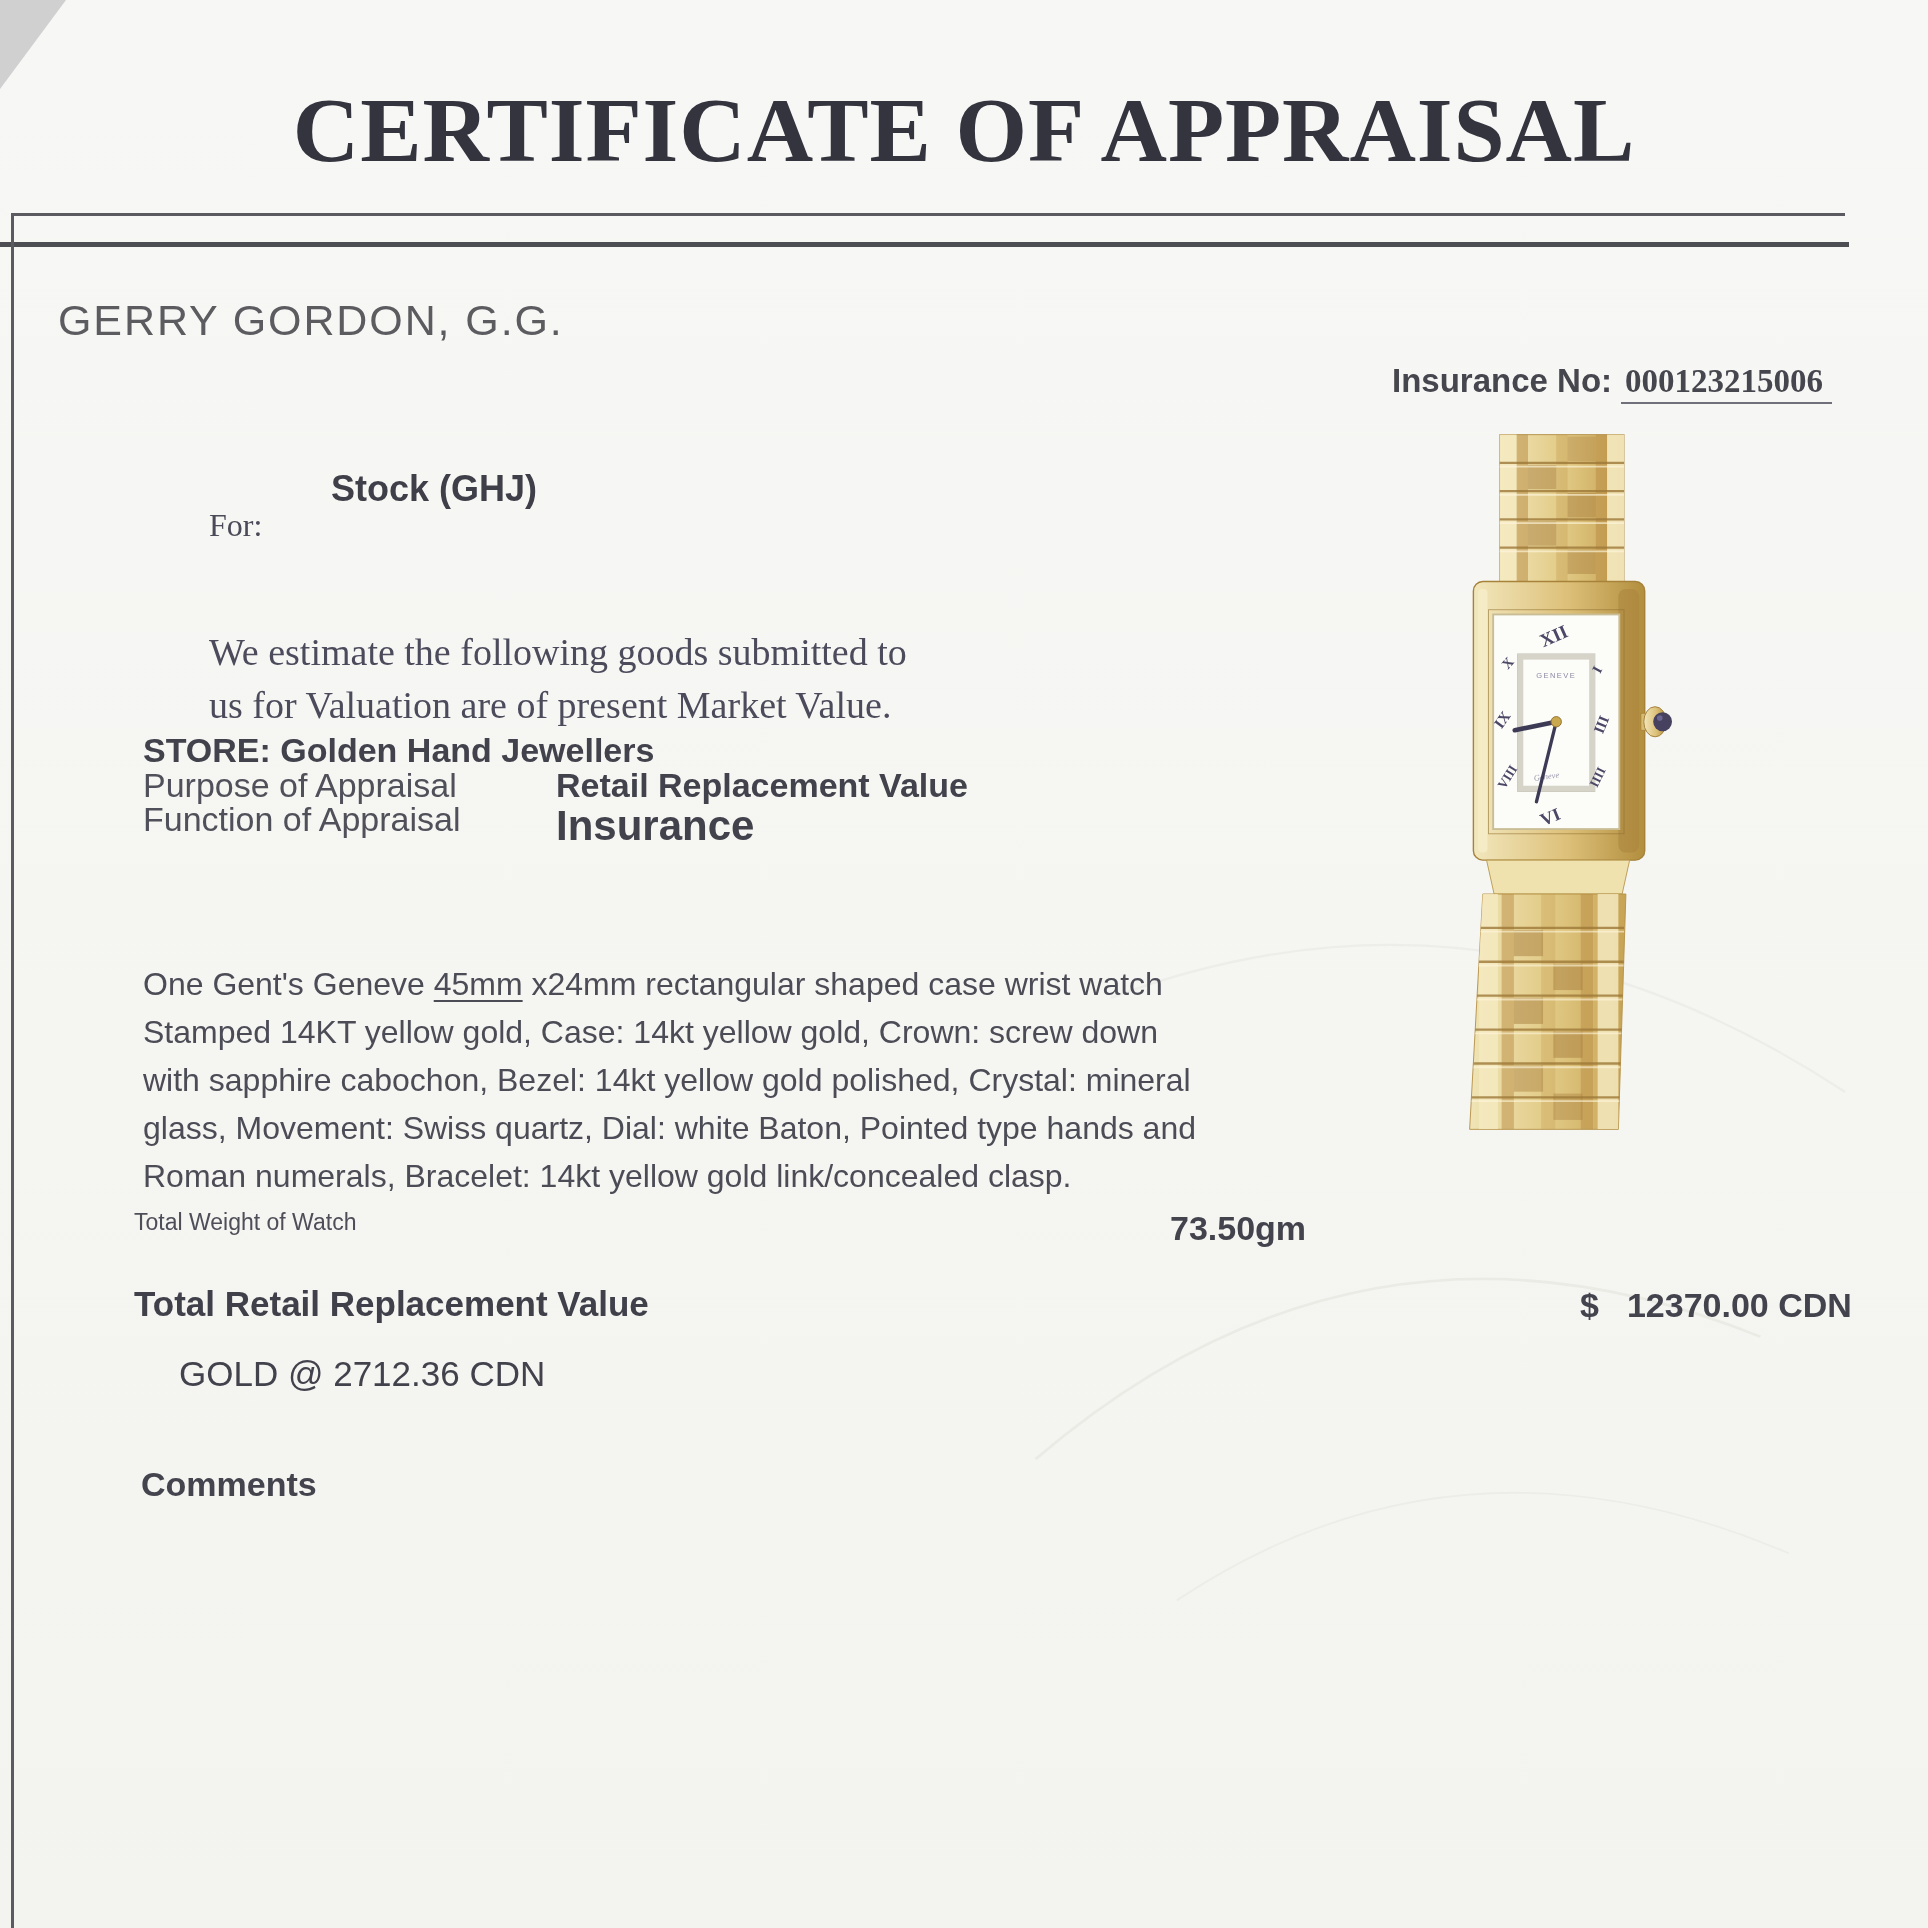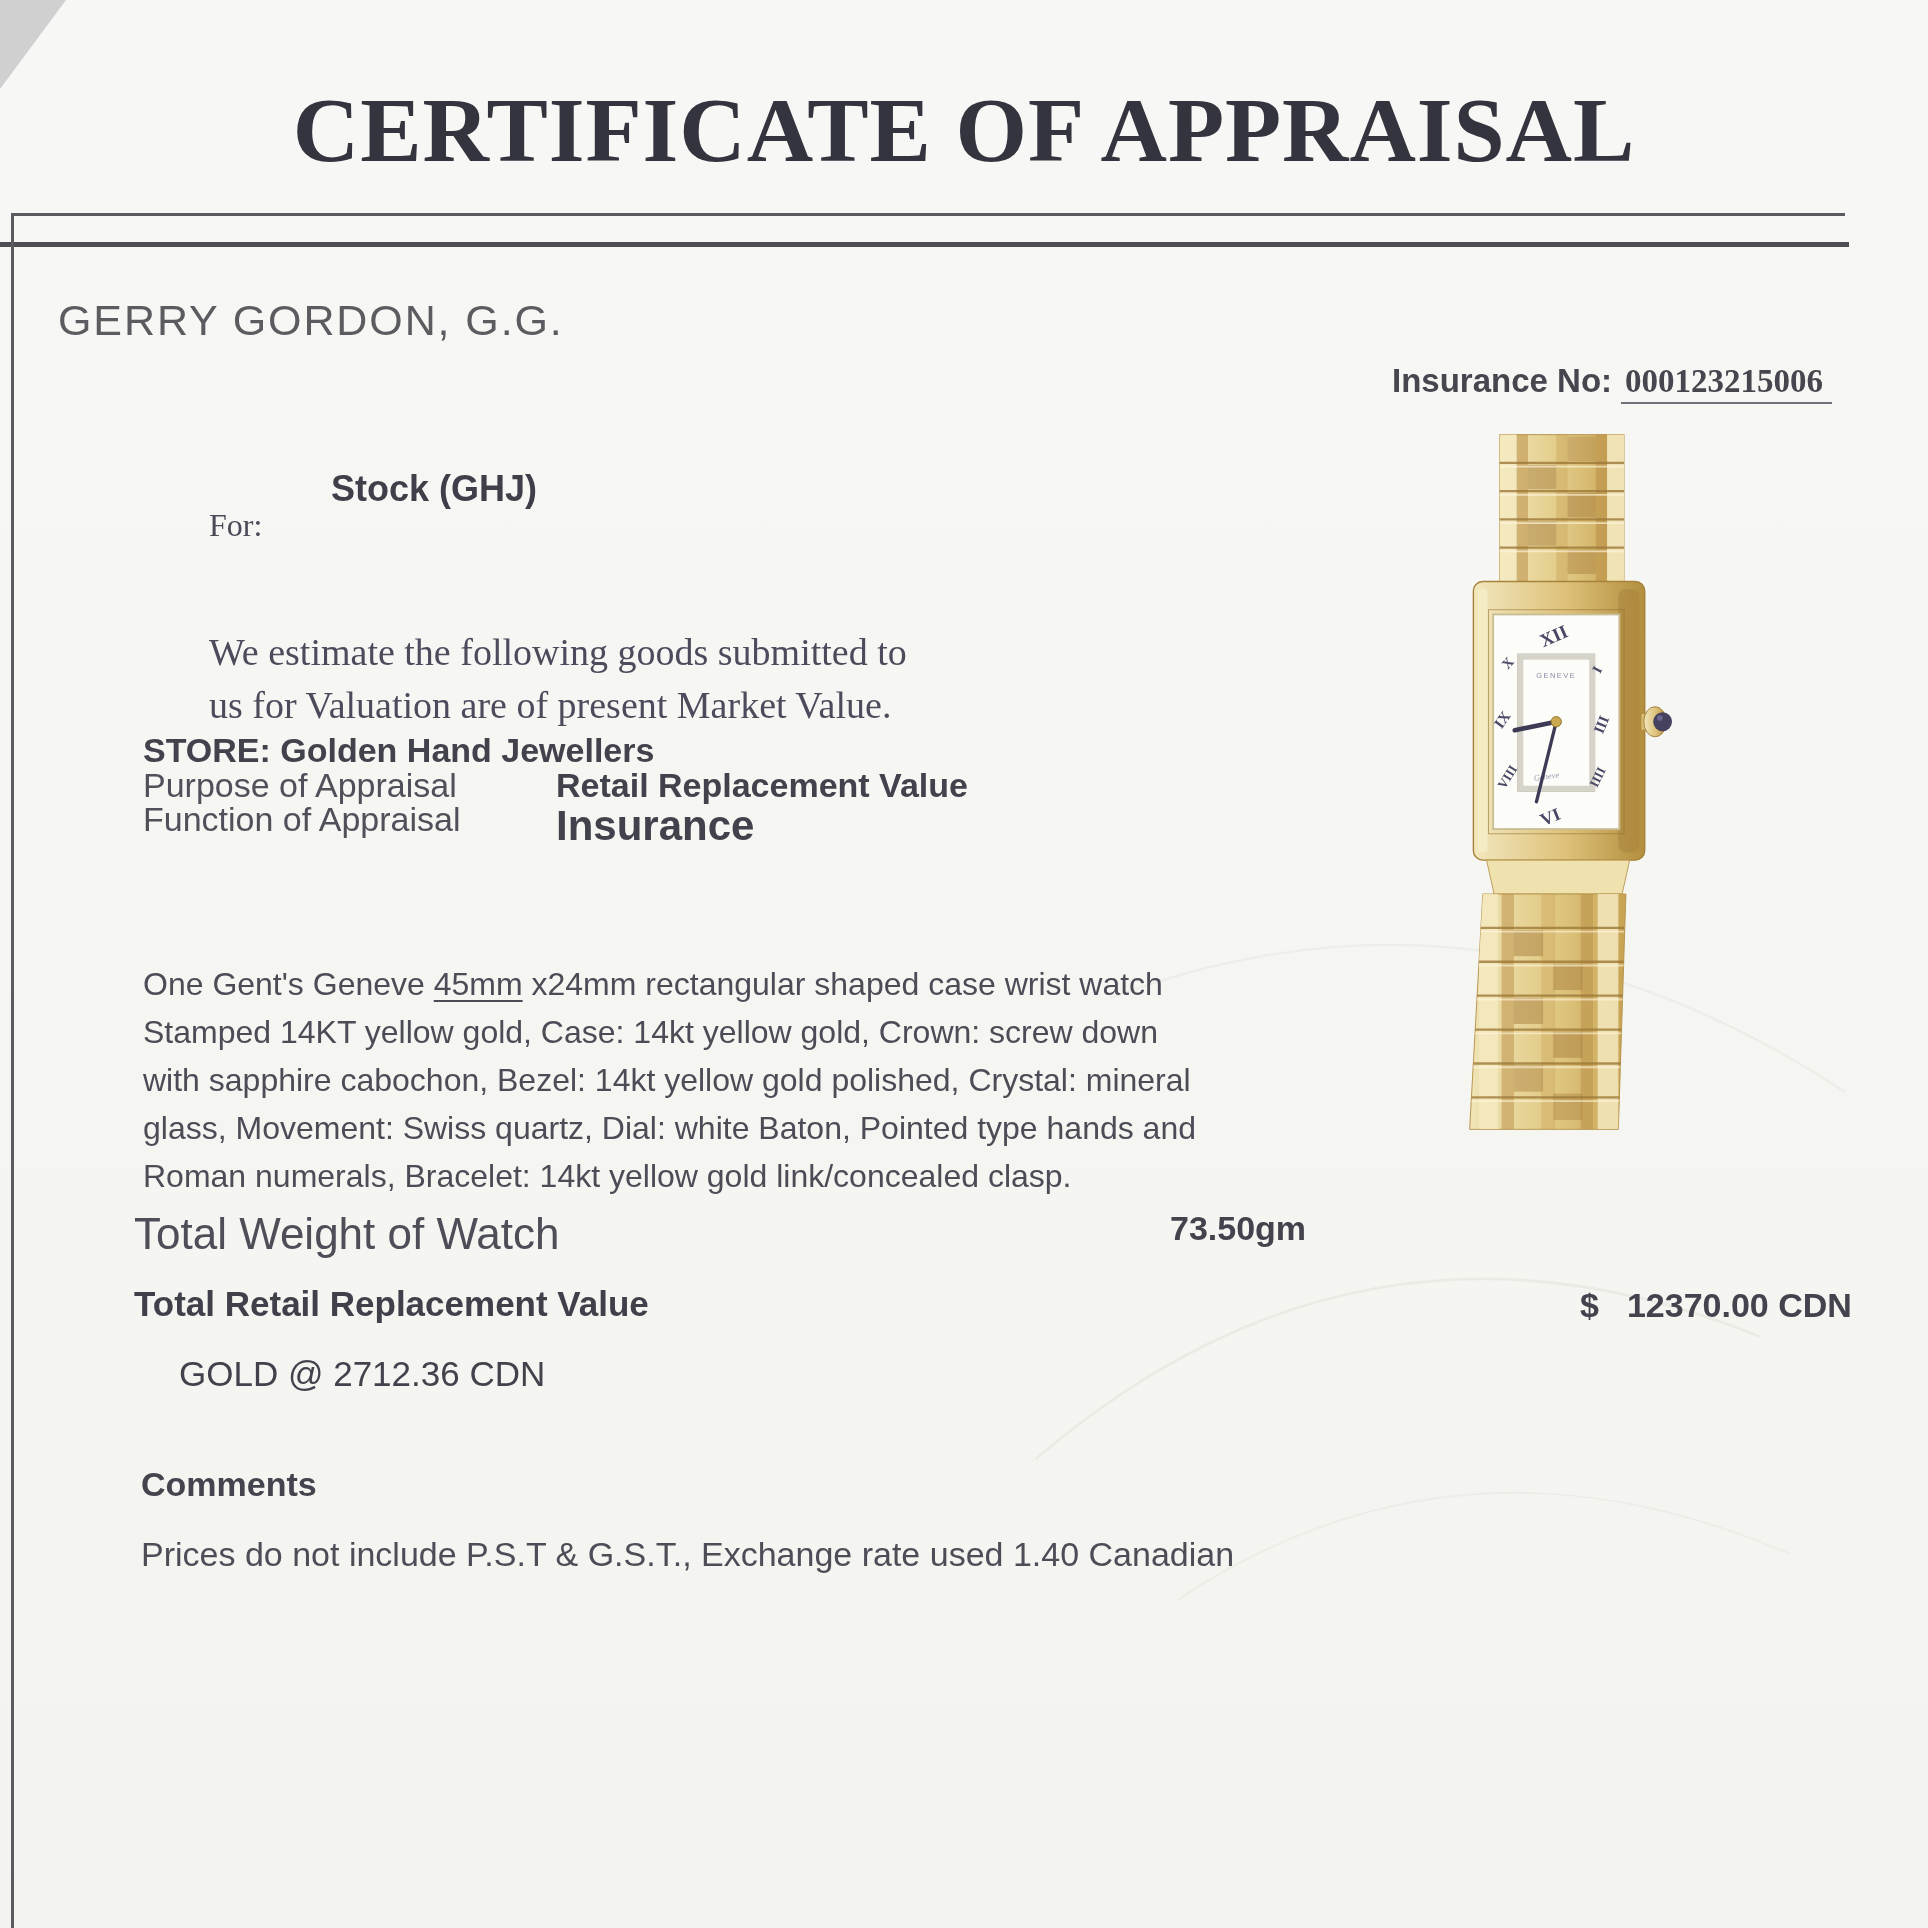--- a/index.html
+++ b/index.html
@@ -27,21 +27,21 @@
   .est1{left:209px;top:630px;} .est2{left:209px;top:683px;}
   .store{left:143px;top:731px;font-size:34px;font-weight:700;color:#42424c;white-space:nowrap;}
   .plabel{left:143px;top:766px;font-size:34px;color:#50505a;white-space:nowrap;}
   .pvalue{left:556px;top:766px;font-size:34px;font-weight:700;color:#42424c;white-space:nowrap;}
   .flabel{left:143px;top:800px;font-size:34px;color:#50505a;white-space:nowrap;}
   .fvalue{left:556px;top:802px;font-size:42px;font-weight:700;color:#42424c;white-space:nowrap;}
   
   .desc{left:143px;top:960px;width:1078px;font-size:32px;line-height:48px;color:#4c4c57;}
   .desc u{text-decoration-thickness:1.9px;text-underline-offset:4.7px;}
   
-  .wlabel{left:134px;top:1209px;font-size:44px;color:#4e4e59;white-space:nowrap;}
+  .wlabel{left:134px;top:1209px;font-size:23px;color:#4e4e59;white-space:nowrap;}
   .wvalue{left:1170px;top:1209px;font-size:34px;font-weight:700;color:#43434e;white-space:nowrap;}
   .rlabel{left:134px;top:1284px;font-size:35px;font-weight:700;color:#40404b;white-space:nowrap;}
   .rvalue{left:1580px;top:1286px;font-size:34px;font-weight:700;color:#43434e;
           display:flex;gap:28px;white-space:nowrap;}
   .gold{left:134px;top:1354px;font-size:35px;font-weight:400;color:#42424d;white-space:nowrap;margin-left:45px;}
   .clabel{left:141px;top:1465px;font-size:34px;font-weight:700;color:#44444e;white-space:nowrap;}
   .prices{left:141px;top:1535px;font-size:34px;color:#4d4d58;white-space:nowrap;}
   
   .watch{left:1462px;top:429px;width:228px;height:706px;}
   .num{font-family:"Liberation Serif",serif;font-weight:700;fill:#4b4766;}
@@ -96,21 +96,20 @@
   <div class="abs wlabel">Total Weight of Watch</div>
   <div class="abs wvalue">73.50gm</div>
   <div class="abs rlabel">Total Retail Replacement Value</div>
   <div class="abs rvalue">
     <span>$</span>
     <span>12370.00 CDN</span>
   </div>
   <div class="abs gold">GOLD @ 2712.36 CDN</div>
 
   <div class="abs clabel">Comments</div>
-  <div class="abs prices">Prices do not include P.S.T &amp; G.S.T., Exchange rate used 1.40 Canadian</div>
 
   <svg class="abs watch" viewBox="0 0 242 750">
     <defs>
       <linearGradient id="gV" x1="0" y1="0" x2="1" y2="0">
         <stop offset="0" stop-color="#f0e4b6"></stop>
           <stop offset="0.5" stop-color="#e2cb87"></stop>
         <stop offset="1" stop-color="#c7a353"></stop>
       </linearGradient>
       <linearGradient id="gH" x1="0" y1="0" x2="1" y2="0">
         <stop offset="0" stop-color="#f2e7bd"></stop>

